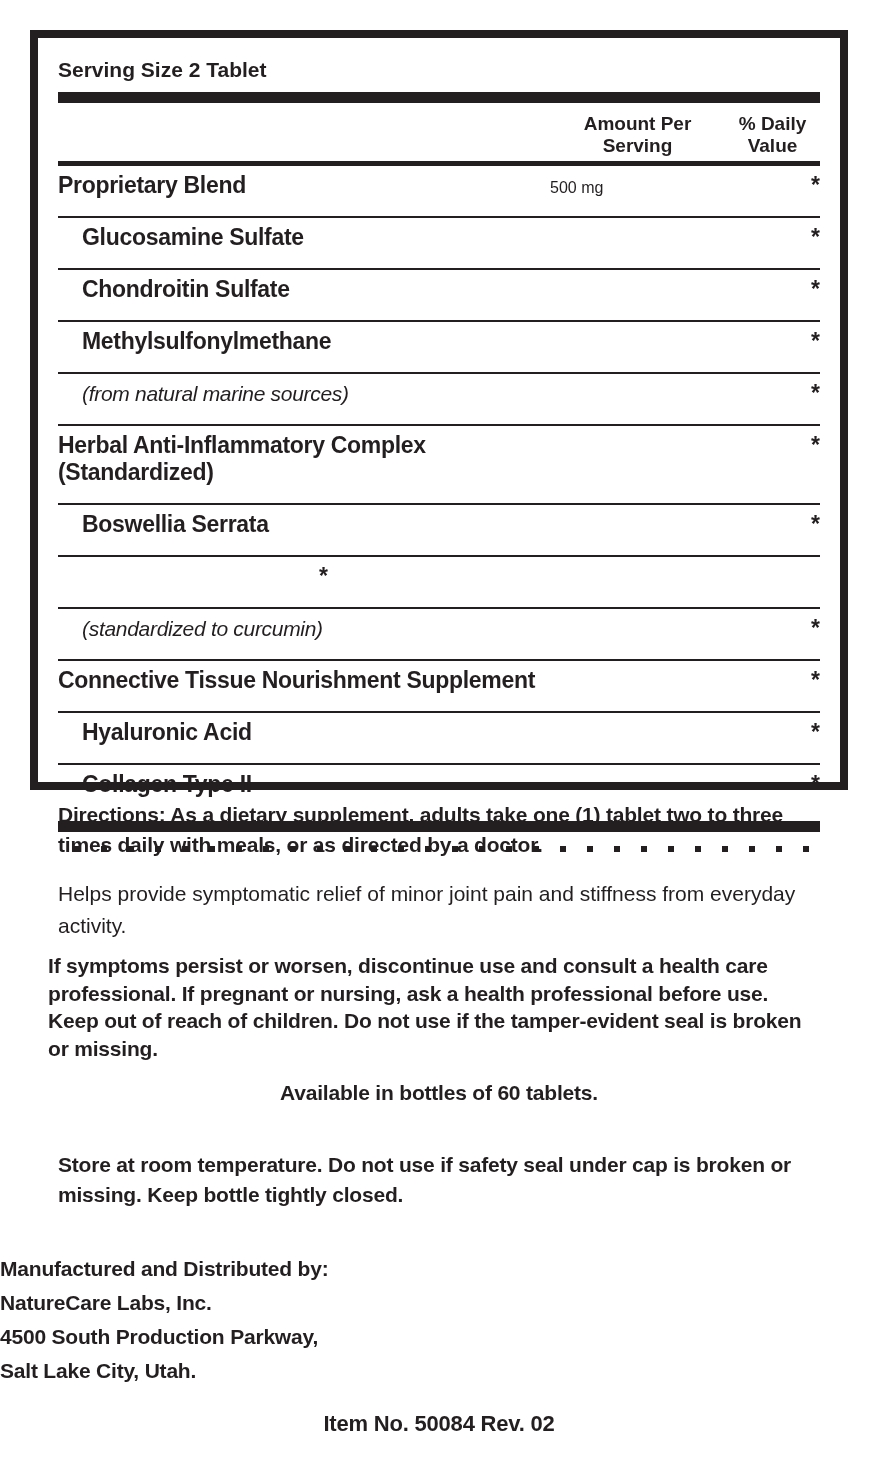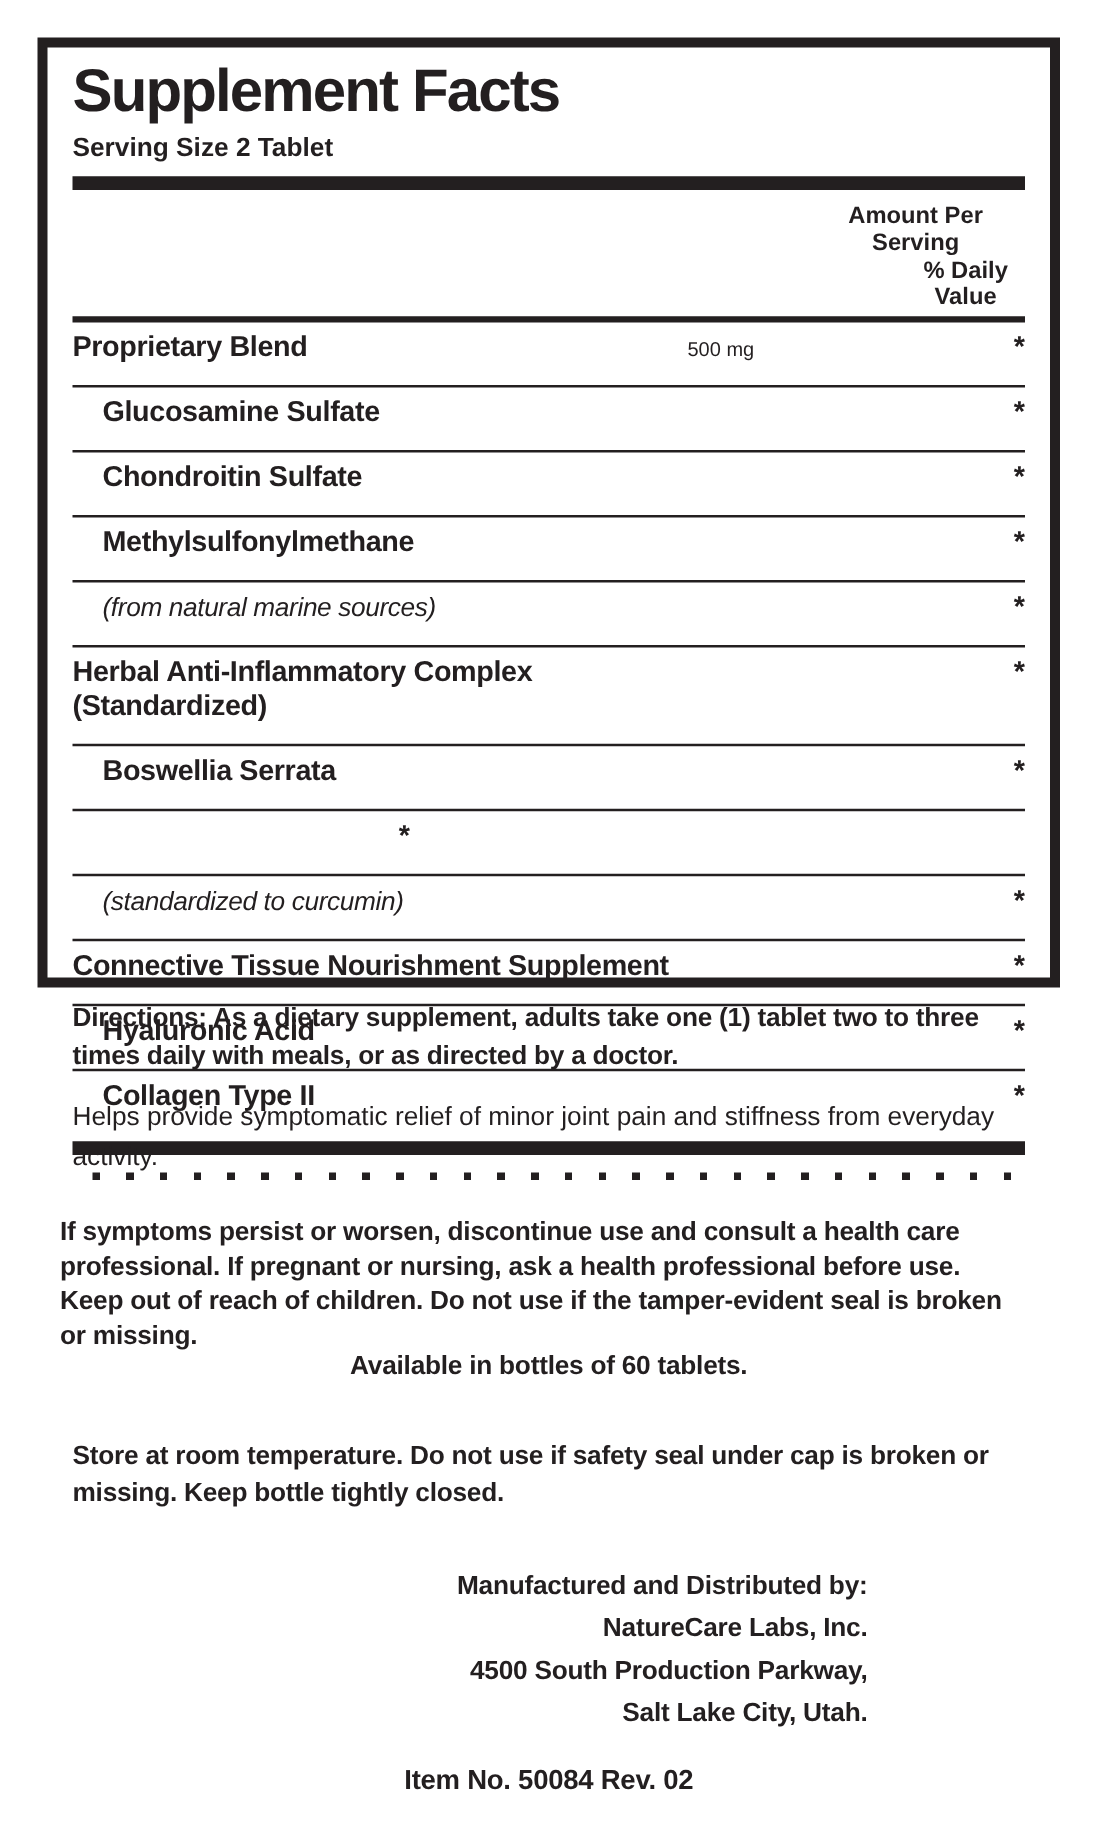--- a/index.html
+++ b/index.html
@@ -13,21 +13,21 @@
     position:absolute; left:30px; top:30px; width:818px; height:760px;
     border:8px solid #231f20; padding:12px 20px 0 20px;
   }
   .facts-title {
     font-size:48px; font-weight:bold; letter-spacing:-1.5px; line-height:1.02;
   }
   .serving { font-size:21px; font-weight:bold; margin-top:8px; }
   .bar-thick { height:11px; background:#231f20; margin-top:10px; }
   .bar-med   { height:5px;  background:#231f20; }
   .rule      { height:2px;  background:#231f20; }
-  .hdr-row { display:flex; align-items:flex-end; padding:10px 0 4px 0;flex-direction:column; }
+  .hdr-row { display:flex; align-items:flex-end; padding:10px 0 4px 0; }
   .hdr-spacer { flex:1; }
   .hdr-amount { width:175px; text-align:center; }
   .hdr-dv { width:95px; text-align:center; }
   .hdr-line { font-size:19px; font-weight:bold; line-height:1.15; }
   .row { display:flex; align-items:baseline; padding:6px 0 17px 0; }
   .row .name { flex:1; font-size:23px; font-weight:bold; letter-spacing:-0.3px; }
   .row .amt  { width:175px; font-size:16px; font-weight:normal; }
   .row .dv   { width:95px; text-align:right; font-size:23px; font-weight:bold; }
   .row.indent .name { padding-left:24px; }
   .row.muted .name { font-weight:normal; font-size:21px;font-style:italic; }
@@ -35,31 +35,30 @@
   .footnote-text { font-size:20px; font-weight:bold; white-space:nowrap; }
   .leader {
     flex:1; height:6px; margin-left:16px; margin-top:2px;
     background:repeating-linear-gradient(90deg,#231f20 0 6px,transparent 6px 27px);
   }
   .below { position:absolute; left:58px; width:752px; }
   .p-bold { font-size:21px; font-weight:bold; line-height:1.45; letter-spacing:-0.2px; }
   .p-reg  { font-size:21px; font-weight:normal; line-height:1.5; }
   .p-directions { top:800px; }
   .p-claim { top:878px; }
-  .p-warning { top:952px; left:48px; width:768px; line-height:1.32;margin-top:20px; }
+  .p-warning { top:952px; left:48px; width:768px; line-height:1.32; }
   .p-availability { top:1078px; left:0; width:878px; text-align:center; }
   .p-storage { top:1150px; }
-  .distributor { top:1252px; left:0; width:694px; text-align:right; line-height:1.62; }
+  .distributor { top:1252px; left:0; width:694px; text-align:left; line-height:1.62; }
   .product-code { top:1408px; left:0; width:878px; text-align:center; font-size:22px; }
 </style>
 </head>
 <body>
 
 <div class="facts-box">
-  <div class="facts-title">Supplement Facts</div>
   <div class="serving">Serving Size 2 Tablet</div>
   <div class="bar-thick"></div>
 
   <div class="hdr-row">
     <div class="hdr-spacer"></div>
     <div class="hdr-amount">
       <div class="hdr-line">Amount Per</div>
       <div class="hdr-line">Serving</div>
     </div>
     <div class="hdr-dv">

